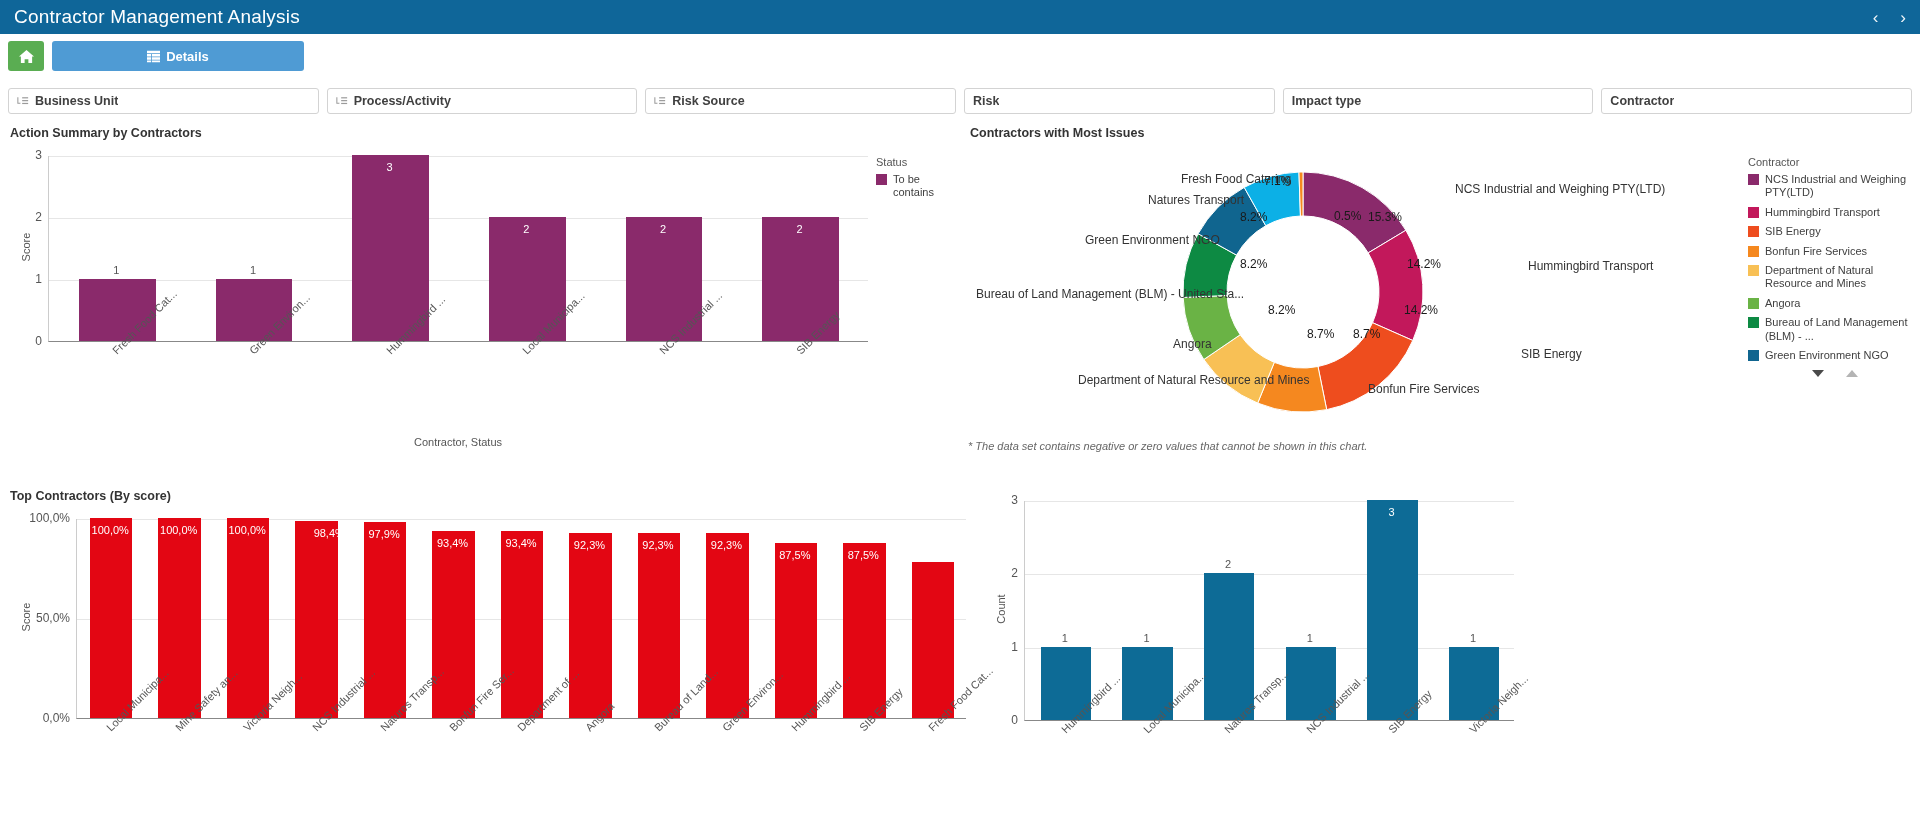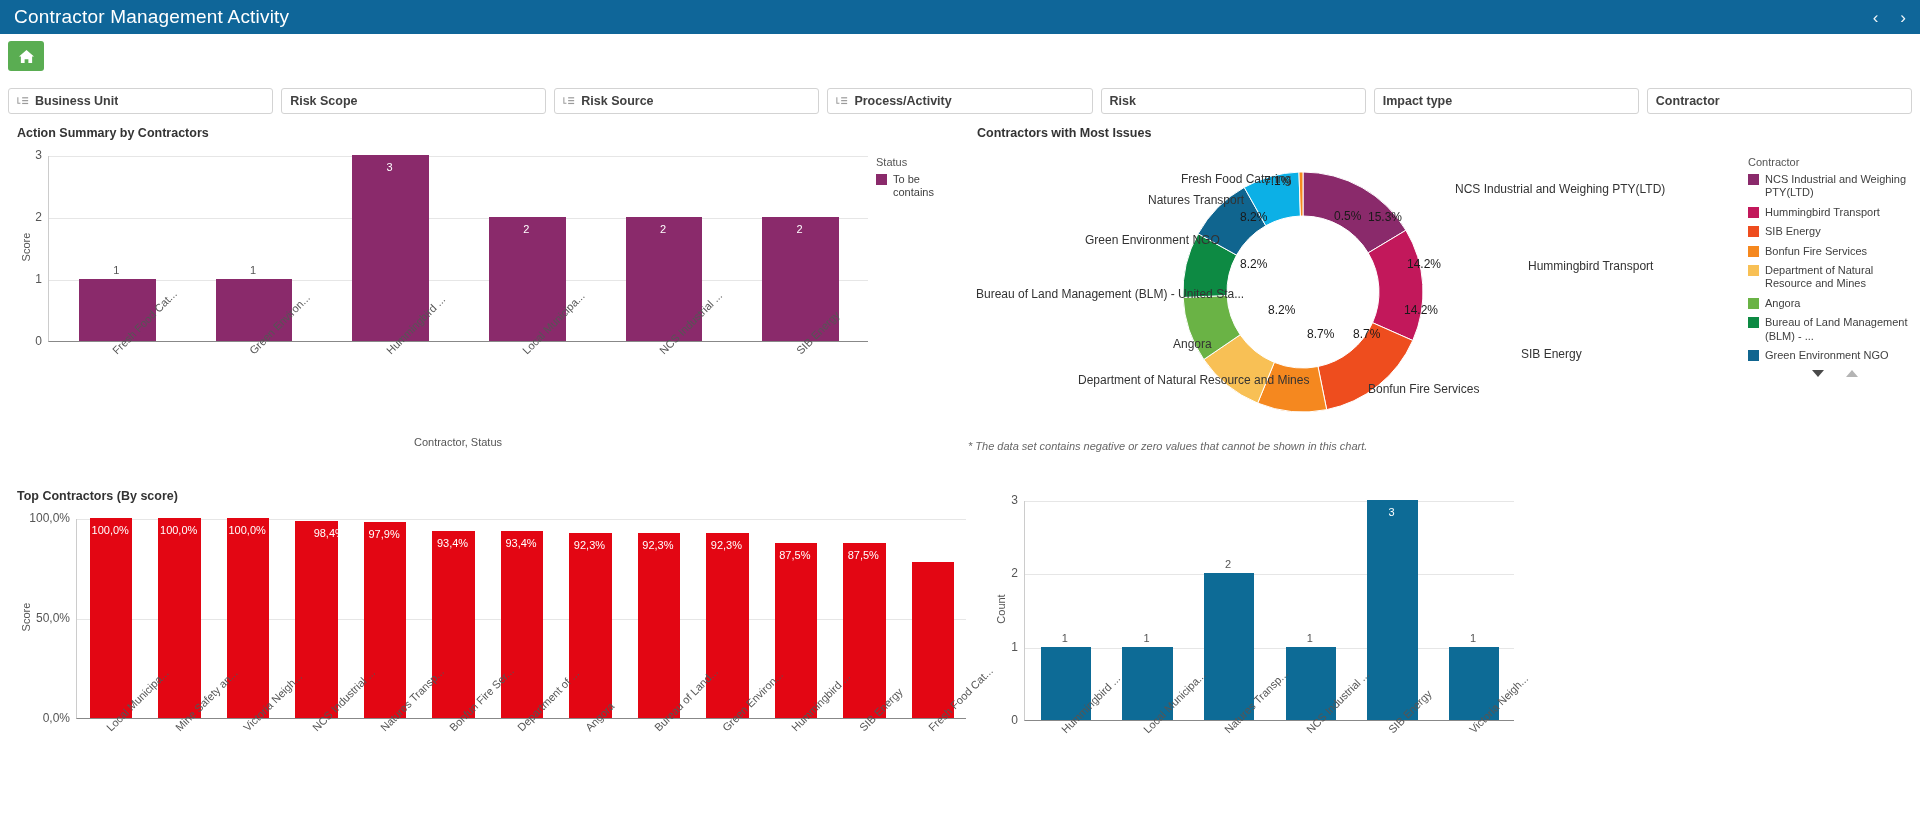--- a/index.html
+++ b/index.html
@@ -109,21 +109,21 @@
     display: grid;
     grid-template-columns: 960px 960px;
     grid-template-rows: 363px auto;
     width: 1920px;
   }
   .panel { position: relative; padding: 4px 8px 0 8px; }
   .panel-title {
     font-size: 12.5px;
     font-weight: 700;
     color: #333333;
-    margin: 2px 0 2px 9px;
+    margin: 2px 0 2px 2px;
   }
 
   
   .cart { position: relative; }
   .ylabel {
     position: absolute;
     left: 4px;
     font-size: 11px;
     color: #555555;
     transform-origin: center;
@@ -228,65 +228,68 @@
     position: absolute;
     font-size: 12px;
     color: #1a1a1a;
     white-space: nowrap;
   }
 </style>
 </head>
 <body>
 
 <div class="titlebar">
-  <div class="apptitle">Contractor Management Activity</div>
+  <div class="apptitle">Contractor Management Analysis</div>
   <div class="navarrows">
     <span class="navarrow">‹</span>
     <span class="navarrow">›</span>
   </div>
 </div>
 
 <div class="buttonrow">
   <div class="home-btn">
     <svg viewBox="0 0 16 16">
       <path d="M8 1L0 8h2v7h4v-4h4v4h4V8h2z"></path>
     </svg>
+  </div>
+  <div class="details-btn">
+    <svg viewBox="0 0 16 16">
+      <path d="M0 1h16v3H0zM0 5h5v3H0zm6 0h10v3H6zM0 9h5v3H0zm6 0h10v3H6zM0 13h5v2H0zm6 0h10v2H6z"></path>
+    </svg>
+    <span>Details</span>
   </div>
 </div>
 
 <div class="filterrow" id="filter-bar">
     <div class="filter">
       <svg class="filter-icon" viewBox="0 0 14 12">
         <path d="M1 1 L1 8 L4 8" fill="none" stroke="#9a9a9a" stroke-width="1.2"></path>
         <rect x="6" y="1" width="7" height="1.4" fill="#9a9a9a"></rect>
         <rect x="6" y="4.3" width="7" height="1.4" fill="#9a9a9a"></rect>
         <rect x="6" y="7.6" width="7" height="1.4" fill="#9a9a9a"></rect>
       </svg>
       <span class="flabel">Business Unit</span>
     </div>
     <div class="filter">
-      <span class="flabel">Risk Scope</span>
+      <svg class="filter-icon" viewBox="0 0 14 12">
+        <path d="M1 1 L1 8 L4 8" fill="none" stroke="#9a9a9a" stroke-width="1.2"></path>
+        <rect x="6" y="1" width="7" height="1.4" fill="#9a9a9a"></rect>
+        <rect x="6" y="4.3" width="7" height="1.4" fill="#9a9a9a"></rect>
+        <rect x="6" y="7.6" width="7" height="1.4" fill="#9a9a9a"></rect>
+      </svg>
+      <span class="flabel">Process/Activity</span>
     </div>
     <div class="filter">
       <svg class="filter-icon" viewBox="0 0 14 12">
         <path d="M1 1 L1 8 L4 8" fill="none" stroke="#9a9a9a" stroke-width="1.2"></path>
         <rect x="6" y="1" width="7" height="1.4" fill="#9a9a9a"></rect>
         <rect x="6" y="4.3" width="7" height="1.4" fill="#9a9a9a"></rect>
         <rect x="6" y="7.6" width="7" height="1.4" fill="#9a9a9a"></rect>
       </svg>
       <span class="flabel">Risk Source</span>
-    </div>
-    <div class="filter">
-      <svg class="filter-icon" viewBox="0 0 14 12">
-        <path d="M1 1 L1 8 L4 8" fill="none" stroke="#9a9a9a" stroke-width="1.2"></path>
-        <rect x="6" y="1" width="7" height="1.4" fill="#9a9a9a"></rect>
-        <rect x="6" y="4.3" width="7" height="1.4" fill="#9a9a9a"></rect>
-        <rect x="6" y="7.6" width="7" height="1.4" fill="#9a9a9a"></rect>
-      </svg>
-      <span class="flabel">Process/Activity</span>
     </div>
     <div class="filter">
       <span class="flabel">Risk</span>
     </div>
     <div class="filter">
       <span class="flabel">Impact type</span>
     </div>
     <div class="filter">
       <span class="flabel">Contractor</span>
     </div>

